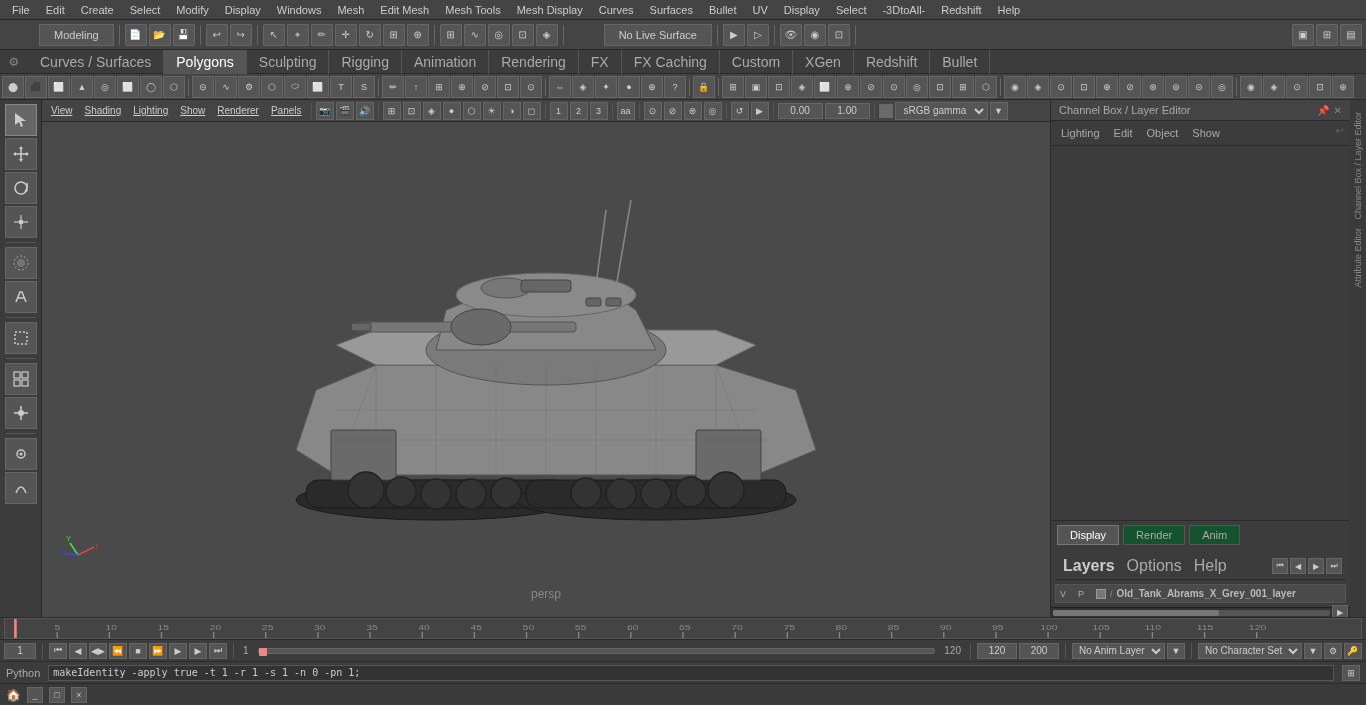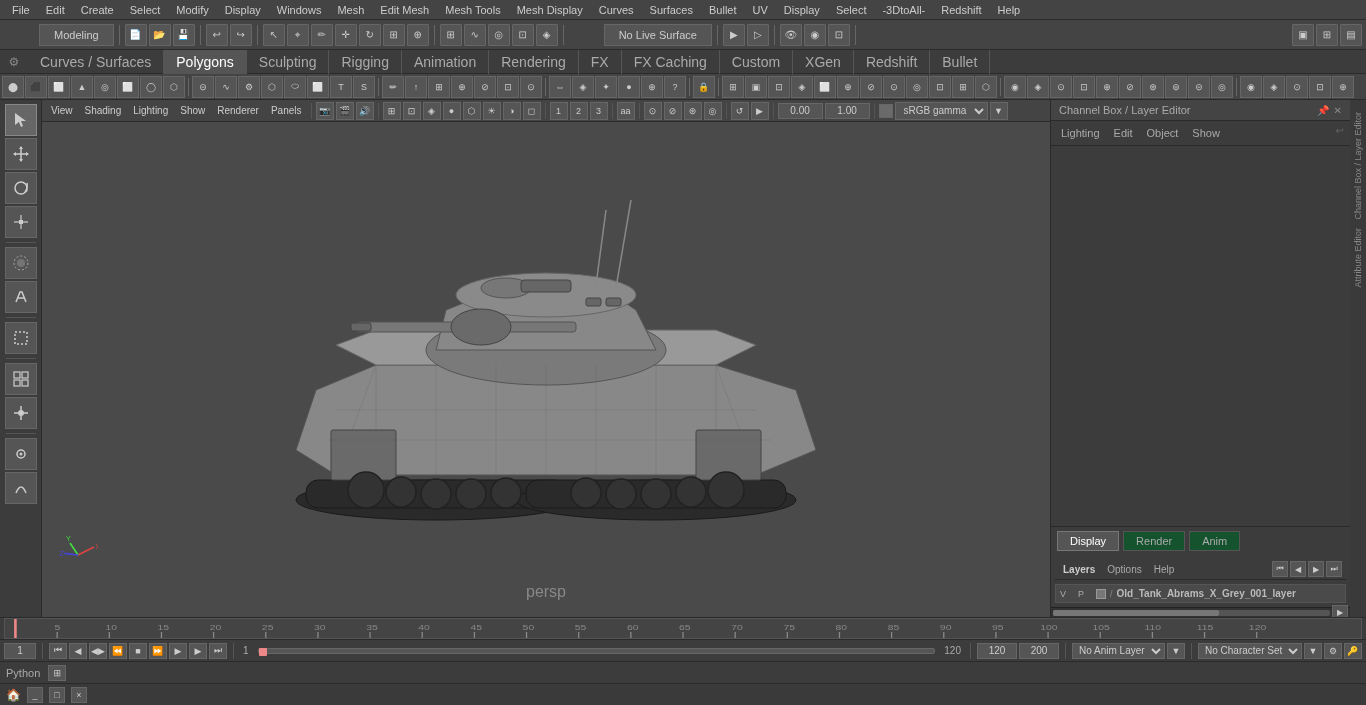--- a/index.html
+++ b/index.html
@@ -157,21 +157,21 @@
       color: #ccc;
     }
     .left-btn.active { background: #666; border-color: #888; }
     .left-separator { width: 30px; height: 1px; background: #555; margin: 2px 0; }
     #viewport-label {
       position: absolute;
       bottom: 16px;
       left: 50%;
       transform: translateX(-50%);
       color: #888;
-      font-size: 16px;
+      font-size: 12px;
       text-align: center;
     }
     #axis-indicator {
       position: absolute;
       bottom: 16px;
       left: 16px;
       width: 40px;
       height: 40px;
     }
 
@@ -245,21 +245,21 @@
       padding: 4px;
     }
     #layers-toolbar {
       display: flex;
       align-items: center;
       gap: 4px;
       padding: 2px 4px;
       border-bottom: 1px solid #2a2a2a;
       margin-bottom: 4px;
     }
-    .layers-btn { font-size: 10px; color: #aaa; cursor: pointer; padding: 2px 4px; }
+    .layers-btn { font-size: 16px; color: #aaa; cursor: pointer; padding: 2px 4px; }
     #layers-nav {
       display: flex;
       gap: 2px;
       align-items: center;
     }
     .layer-nav-btn {
       width: 16px;
       height: 16px;
       background: #555;
       border: 1px solid #666;
@@ -402,20 +402,21 @@
       gap: 2px;
       border-bottom: 1px solid #2a2a2a;
     }
     .vt-btn {
       padding: 1px 5px;
       font-size: 10px;
       color: #ccc;
       cursor: pointer;
       background: transparent;
       border: none;
+      text-decoration: underline;
     }
     .vt-separator { width: 1px; height: 16px; background: #555; margin: 0 2px; }
     .vt-input {
       width: 45px;
       height: 16px;
       background: #555;
       border: 1px solid #666;
       color: #ccc;
       font-size: 10px;
       text-align: center;
@@ -1025,20 +1026,21 @@
     <select style="background:#555; border:1px solid #666; color:#ccc; font-size:10px; height:16px; padding:0 2px;">
       <option>No Character Set</option>
     </select>
     <div class="pb-btn">▼</div>
     <div class="pb-btn">⚙</div>
     <div class="pb-btn">🔑</div>
   </div>
 
   <div id="python-bar">
     <span class="python-label">Python</span>
+    <input class="status-input" style="flex: 1 1 0%; height: 16px; background: rgb(51, 51, 51); border: 1px solid rgb(85, 85, 85); color: rgb(204, 204, 204); font-size: 10px; padding: 0px 4px; font-family: monospace;" value="makeIdentity -apply true -t 1 -r 1 -s 1 -n 0 -pn 1;">
     <div class="pb-btn">⊞</div>
   </div>
 
   <div id="bottom-window-bar">
     <span style="font-size:12px;">🏠</span>
     <div class="window-ctrl">_</div>
     <div class="window-ctrl">□</div>
     <div class="window-ctrl">×</div>
   </div>
 </div>

